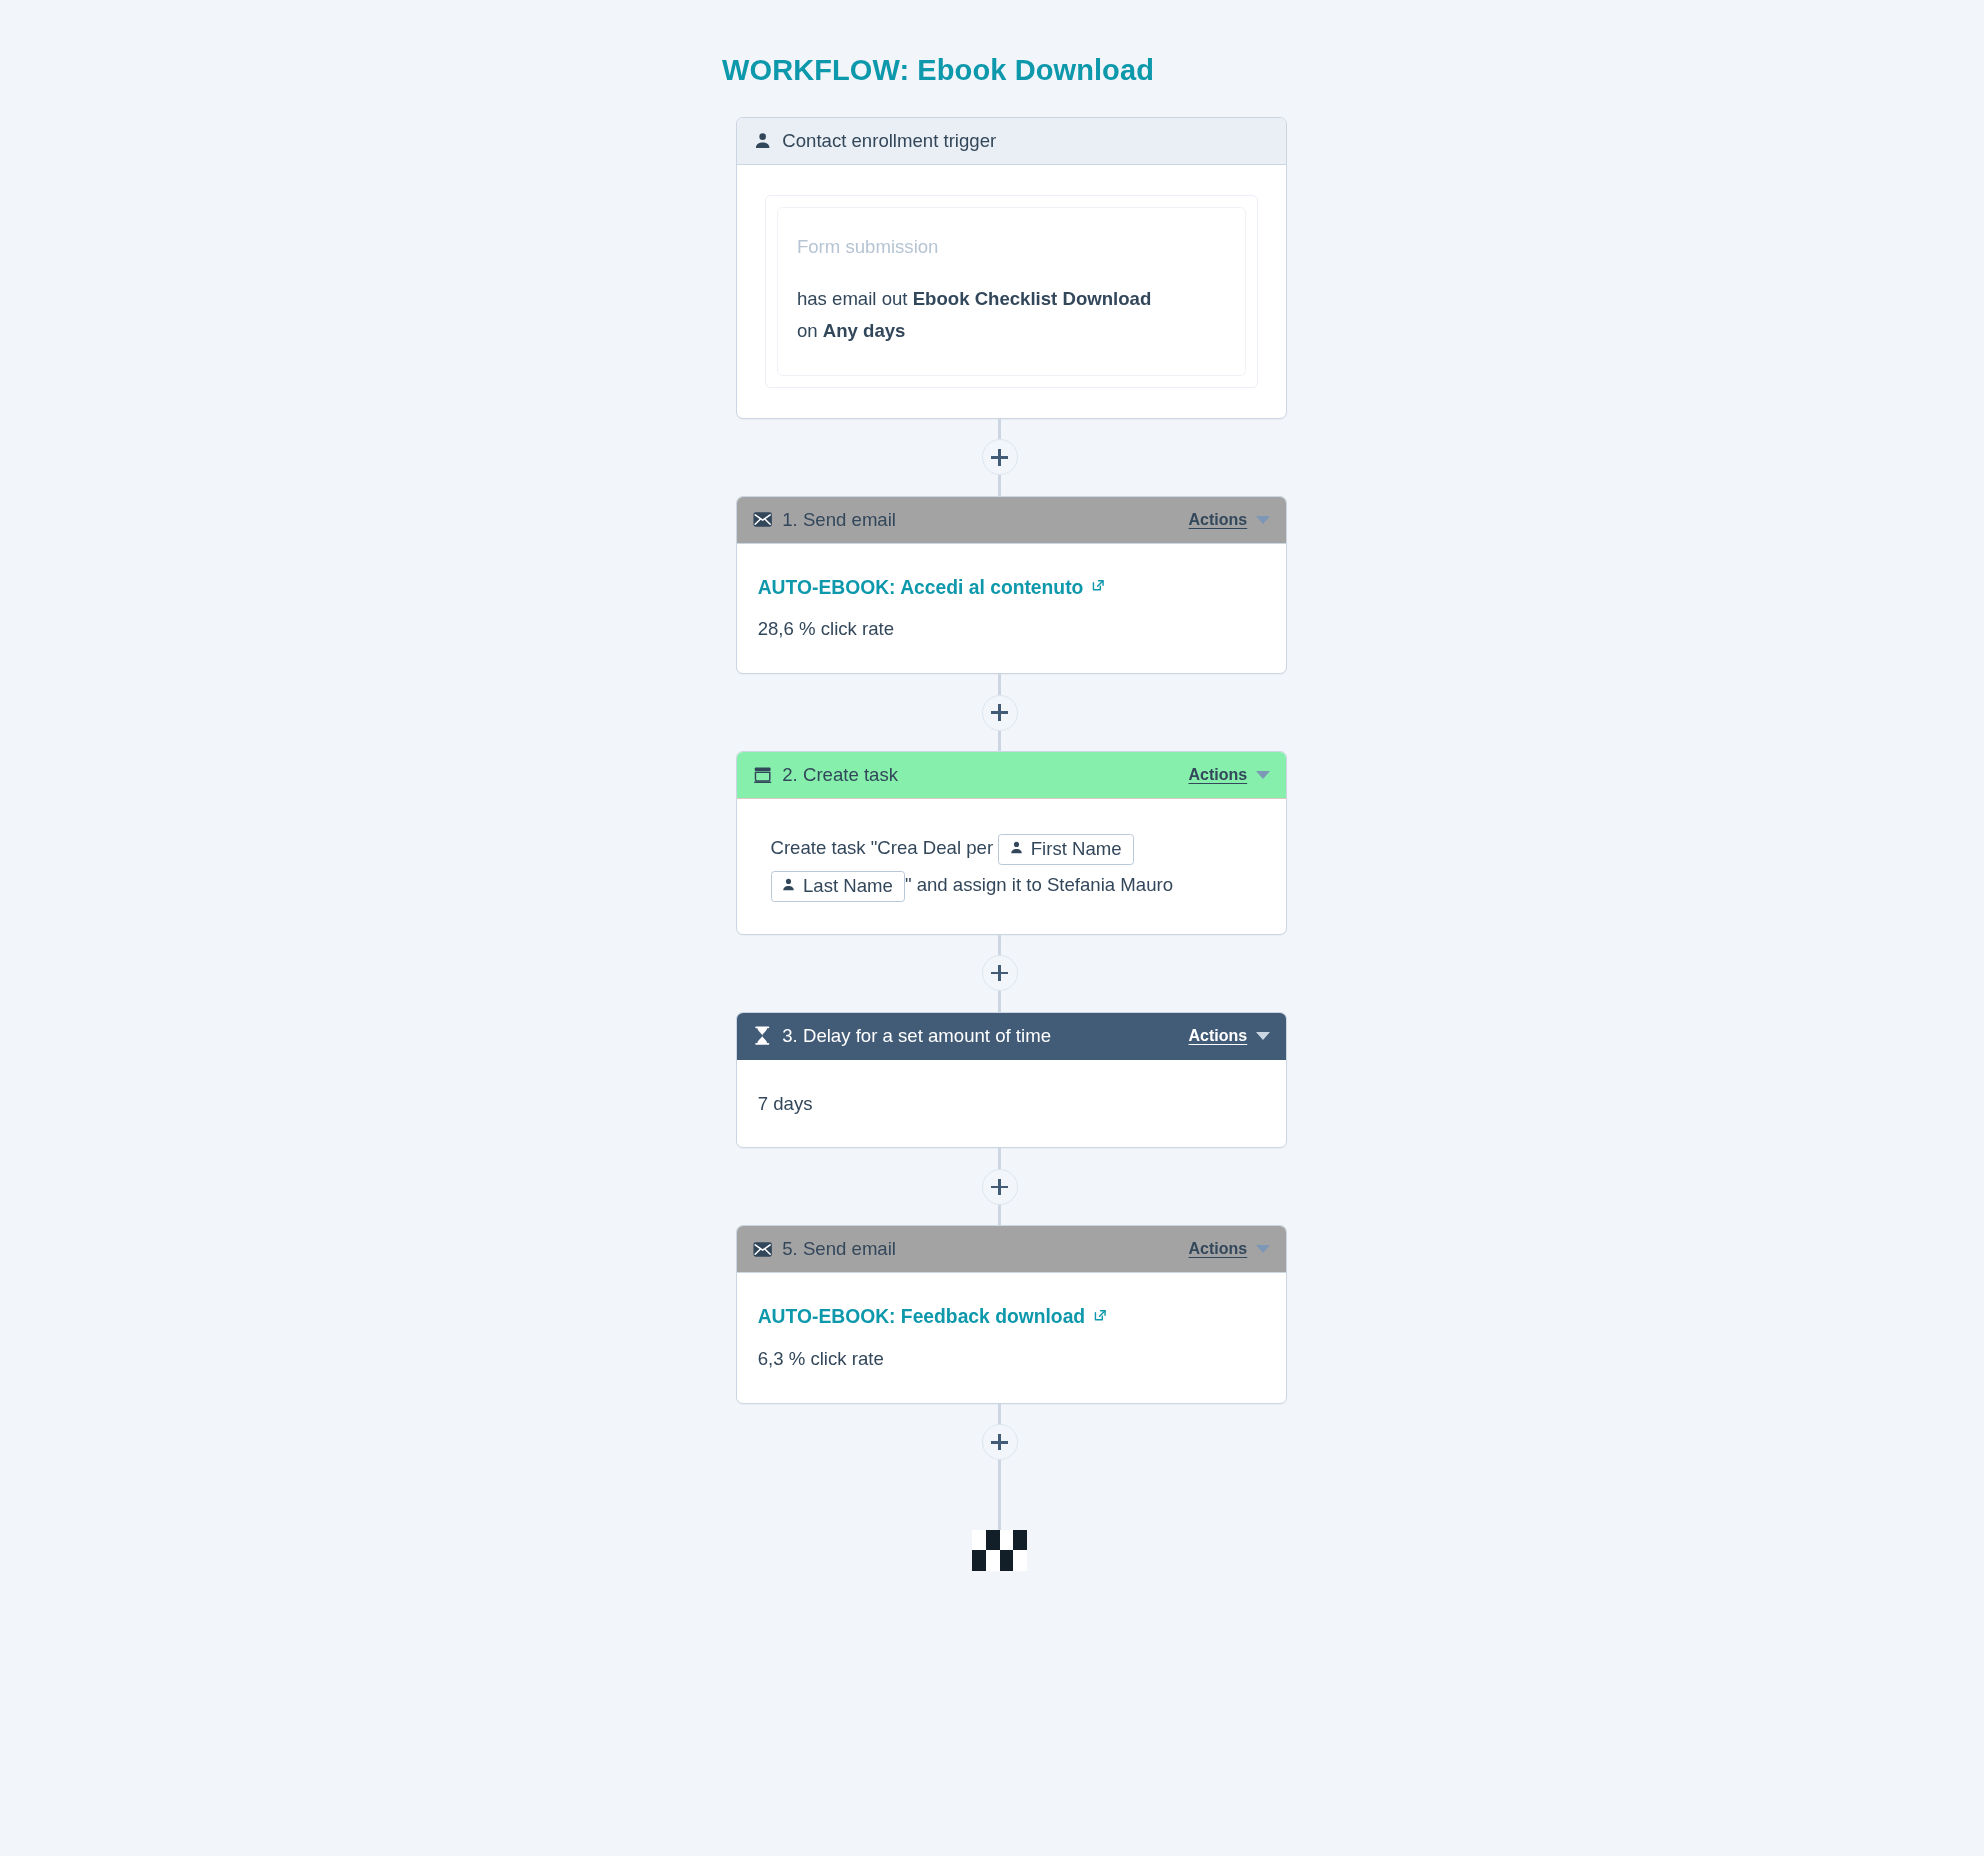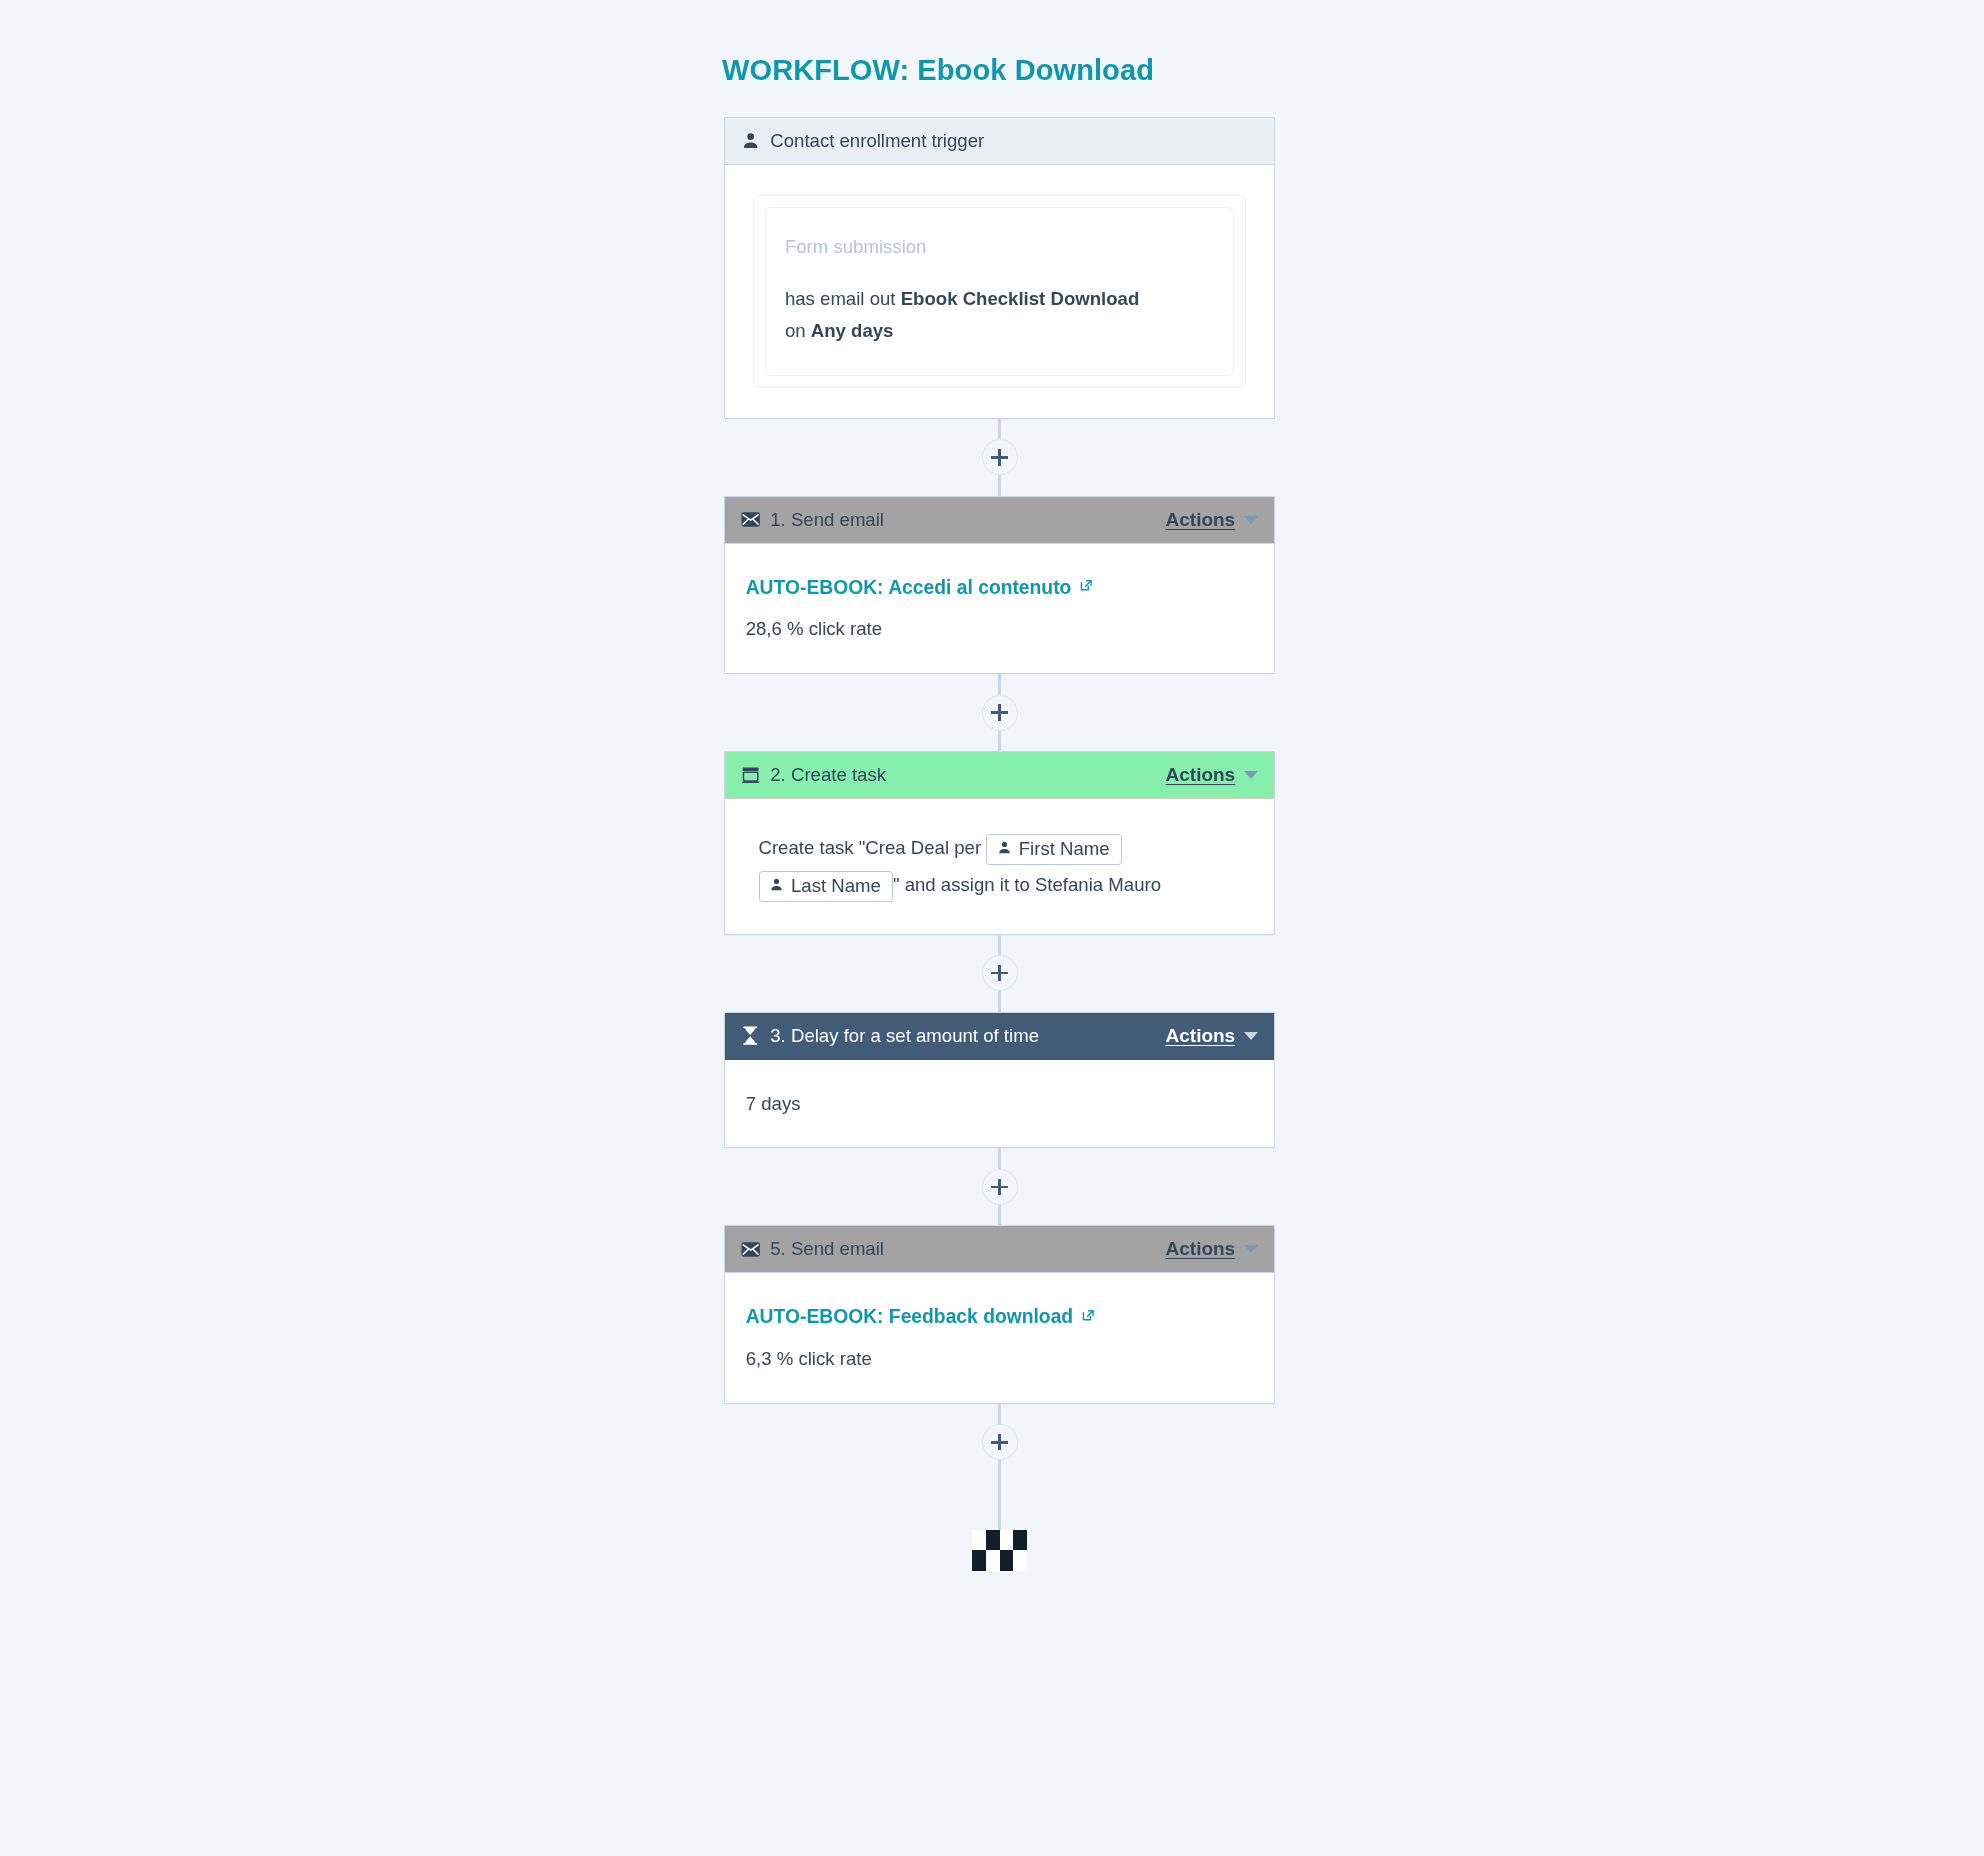--- a/index.html
+++ b/index.html
@@ -40,24 +40,25 @@
     left: 724px;
     top: 117px;
     width: 551px;
   }
 
   
   .card {
     width: 551px;
     box-sizing: border-box;
     border: 1.4px solid #cbd6e2;
-    border-radius: 1px;
+    border-radius: 7px;
     background: #ffffff;
     overflow: hidden;
     box-shadow: 0 0.7px 1.4px rgba(0,0,0,0.04);
+    margin-left: 12px;
   }
 
   .card-header {
     display: flex;
     align-items: center;
     box-sizing: border-box;
     height: 47px;
     padding: 0 16.5px 0 15px;
     border-bottom: 1.4px solid #cbd6e2;
     font-size: 18.6px;
@@ -76,21 +77,21 @@
     margin-right: 9.6px;
     flex: 0 0 auto;
   }
   .hdr-label { white-space: nowrap; }
 
   .actions {
     margin-left: auto;
     display: inline-flex;
     align-items: center;
     gap: 8.3px;
-    font-size: 19px;
+    font-size: 16px;
     font-weight: bold;
     cursor: pointer;
   }
   .actions .a-text {
     text-decoration: underline;
     text-underline-offset: 2.8px;
   }
   .card-header.delay .actions { color: #ffffff; }
   .caret {
     width: 0; height: 0;

